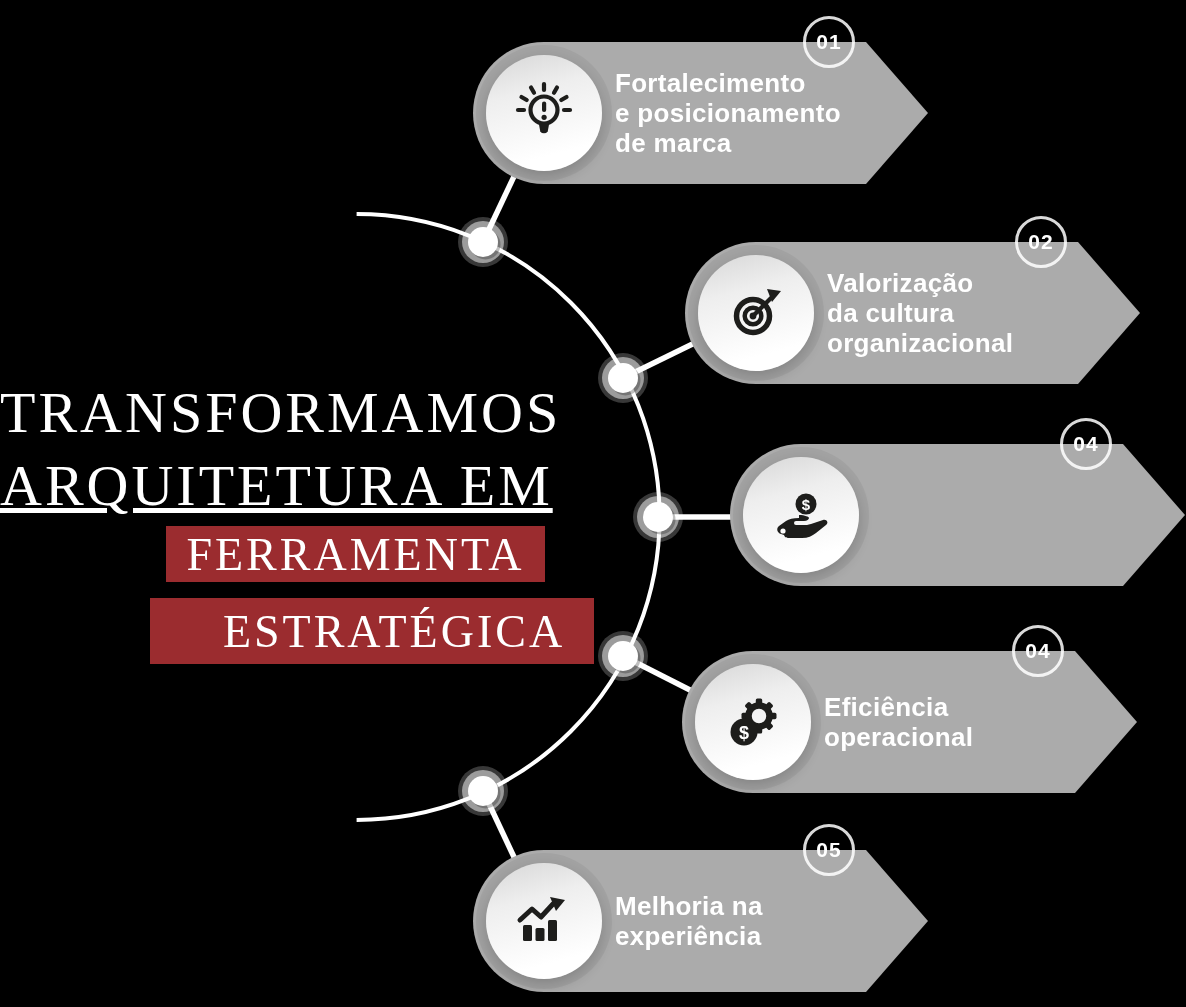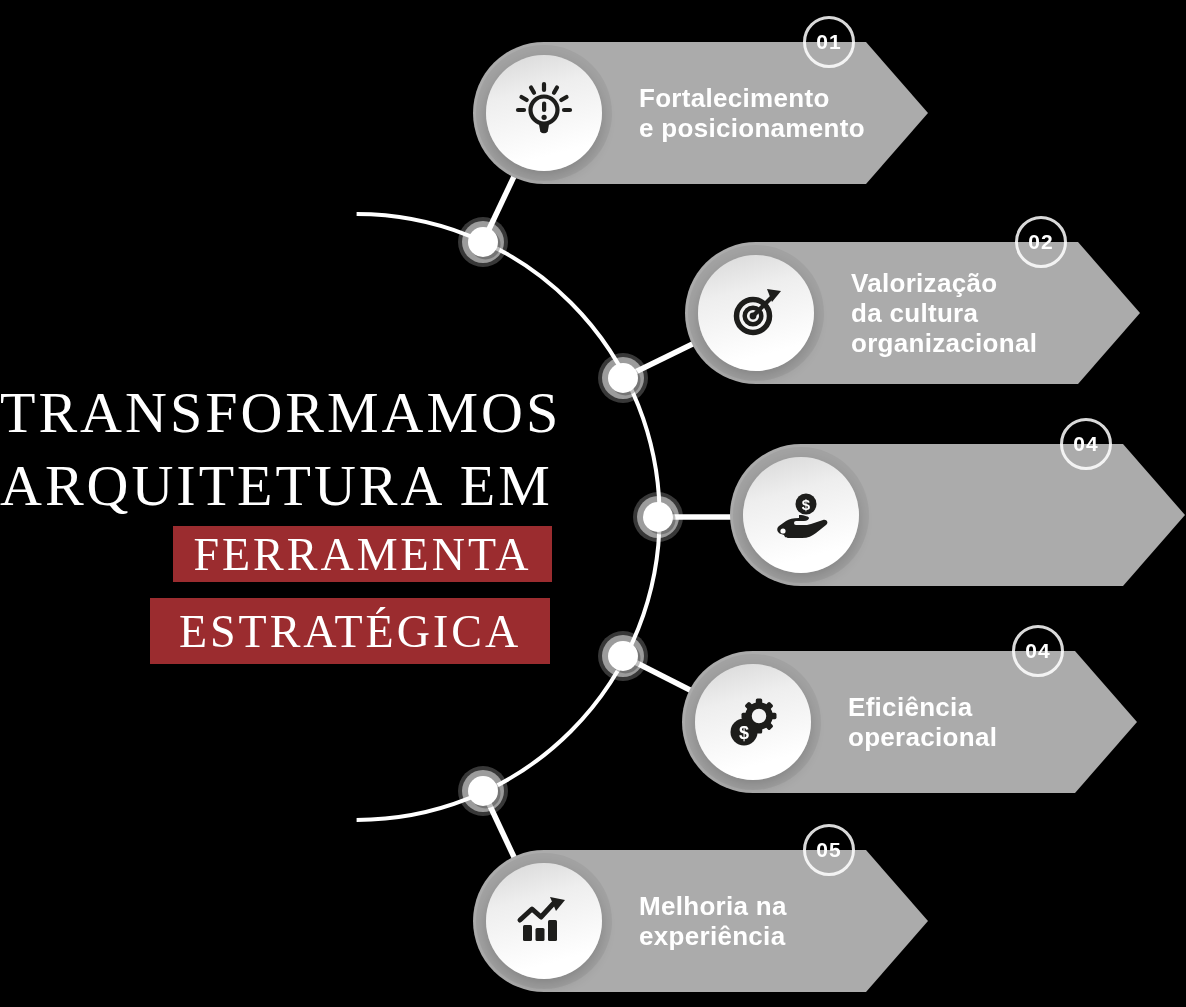--- a/index.html
+++ b/index.html
@@ -10,29 +10,29 @@
   svg.wires{position:absolute;left:0;top:0;z-index:1;}
 
   
   .title-line{
     position:absolute;left:0;width:548px;text-align:center;color:#fff;
     font-family:"Liberation Serif","DejaVu Serif",serif;
     font-size:58px;font-weight:400;letter-spacing:3px;line-height:1;
     white-space:nowrap;z-index:2;
   }
   .title-line.l1{top:384px;}
-  .title-line.l2{top:457px;}
+  .title-line.l2{top:457px;text-decoration:underline;}
   .hl-box{
     position:absolute;display:flex;align-items:center;justify-content:center;
     background:#9b2c2f;color:#fff;z-index:2;white-space:nowrap;
     font-family:"Liberation Serif","DejaVu Serif",serif;
     font-size:46px;letter-spacing:3px;font-weight:400;
   }
-  .hl-box.h1{left:173px;top:526px;width:379px;height:56px;}
-  .hl-box.h2{left:150px;top:598px;width:400px;height:66px;}
+  .hl-box.h1{left:166px;top:526px;width:379px;height:56px;}
+  .hl-box.h2{left:150px;top:598px;width:400px;height:66px;padding-left:44px;}
 
   
   .banner{
     position:absolute;width:393px;height:142px;background:#ababab;
     border-radius:71px 0 0 71px;z-index:2;
   }
   .banner::after{
     content:"";position:absolute;left:100%;top:0;width:0;height:0;
     border-top:71px solid transparent;border-bottom:71px solid transparent;
     border-left:62px solid #ababab;
@@ -43,21 +43,21 @@
   .banner.b4{left:682px;top:651px;}
   .banner.b5{left:473px;top:850px;}
 
   .icon-disc{
     position:absolute;left:13px;top:13px;width:116px;height:116px;border-radius:50%;
     background:linear-gradient(165deg,#d7d7d7 0%,#eeeeee 32%,#ffffff 80%);
     display:flex;align-items:center;justify-content:center;
     box-shadow:0 0 0 10px rgba(0,0,0,0.05), 0 6px 14px rgba(0,0,0,0.18);
   }
   .banner-text{
-    position:absolute;left:166px;top:0;bottom:0;display:flex;flex-direction:column;
+    position:absolute;left:142px;top:0;bottom:0;display:flex;flex-direction:column;
     justify-content:center;color:#ffffff;font-weight:600;font-size:26px;
     line-height:30px;letter-spacing:0.3px;
   }
   .banner-text div{white-space:nowrap;}
   .badge{
     position:absolute;left:330px;top:-26px;width:52px;height:52px;border-radius:50%;
     border:3px solid rgba(255,255,255,0.85);box-sizing:border-box;
     display:flex;align-items:center;justify-content:center;
     color:#fff;font-weight:bold;font-size:21px;letter-spacing:1px;
   }
@@ -134,20 +134,21 @@
         </g>
         <circle cx="32" cy="29" r="13.5" fill="none" stroke="#1d1d1b" stroke-width="4.2"></circle>
         <path d="M26.5 41 h11 l-1.8 9.5 a4.6 4.6 0 0 1 -7.4 0 z" fill="#1d1d1b"></path>
         <rect x="30" y="20.5" width="4.2" height="10.5" rx="2.1" fill="#1d1d1b"></rect>
         <circle cx="32.1" cy="36.3" r="2.6" fill="#1d1d1b"></circle>
       </svg>
     </div>
     <div class="banner-text">
       <div>Fortalecimento</div>
       <div>e posicionamento</div>
+      <div>de marca</div>
     </div>
     <div class="badge">01</div>
   </div>
 
   <div class="banner b2">
     <div class="icon-disc">
       <svg class="ic" width="64" height="64" viewBox="0 0 64 64">
         <circle cx="29" cy="35" r="16.5" fill="none" stroke="#1d1d1b" stroke-width="5.5"></circle>
         <circle cx="29" cy="35" r="8.3" fill="none" stroke="#1d1d1b" stroke-width="4.5"></circle>
         <circle cx="29" cy="35" r="3.4" fill="#1d1d1b"></circle>

